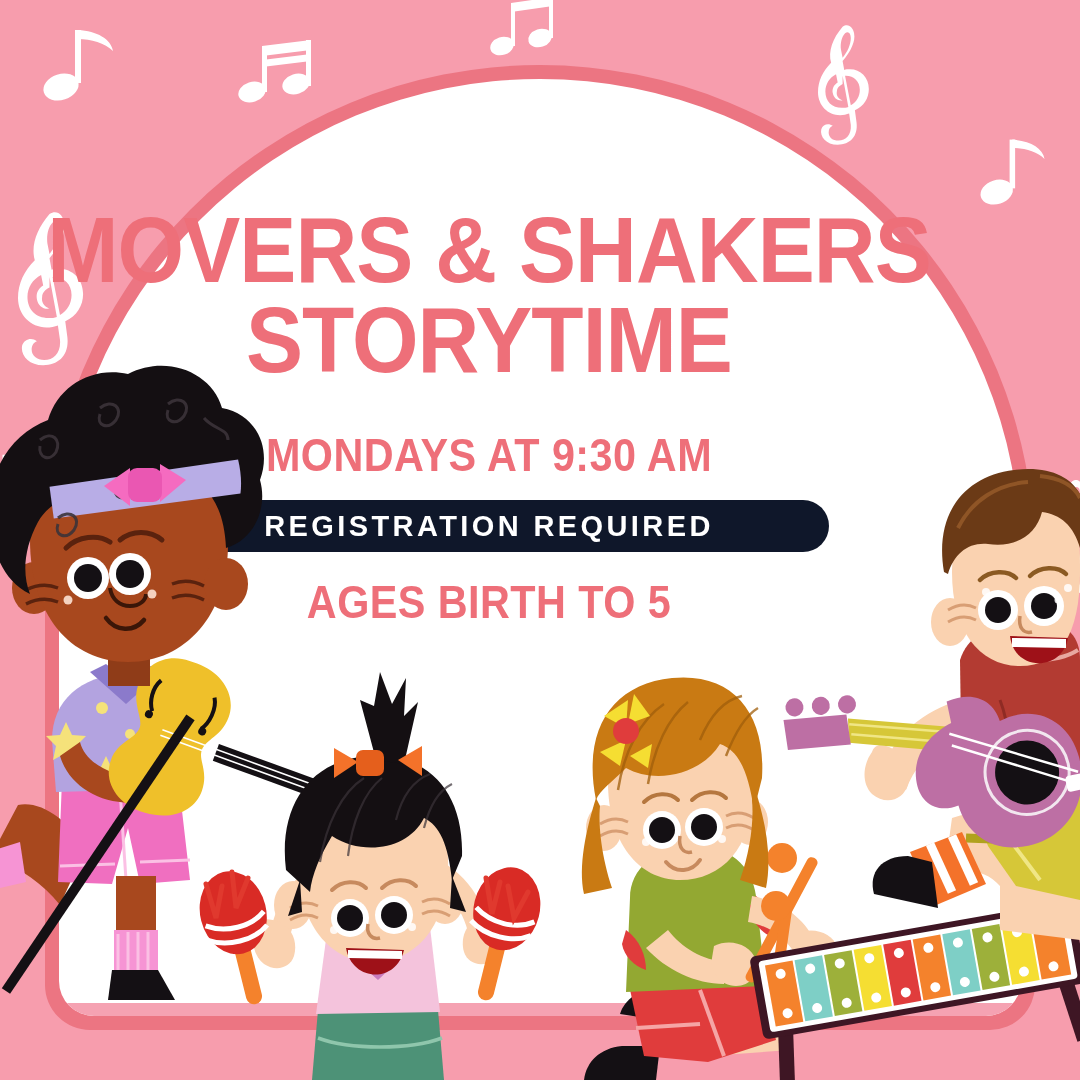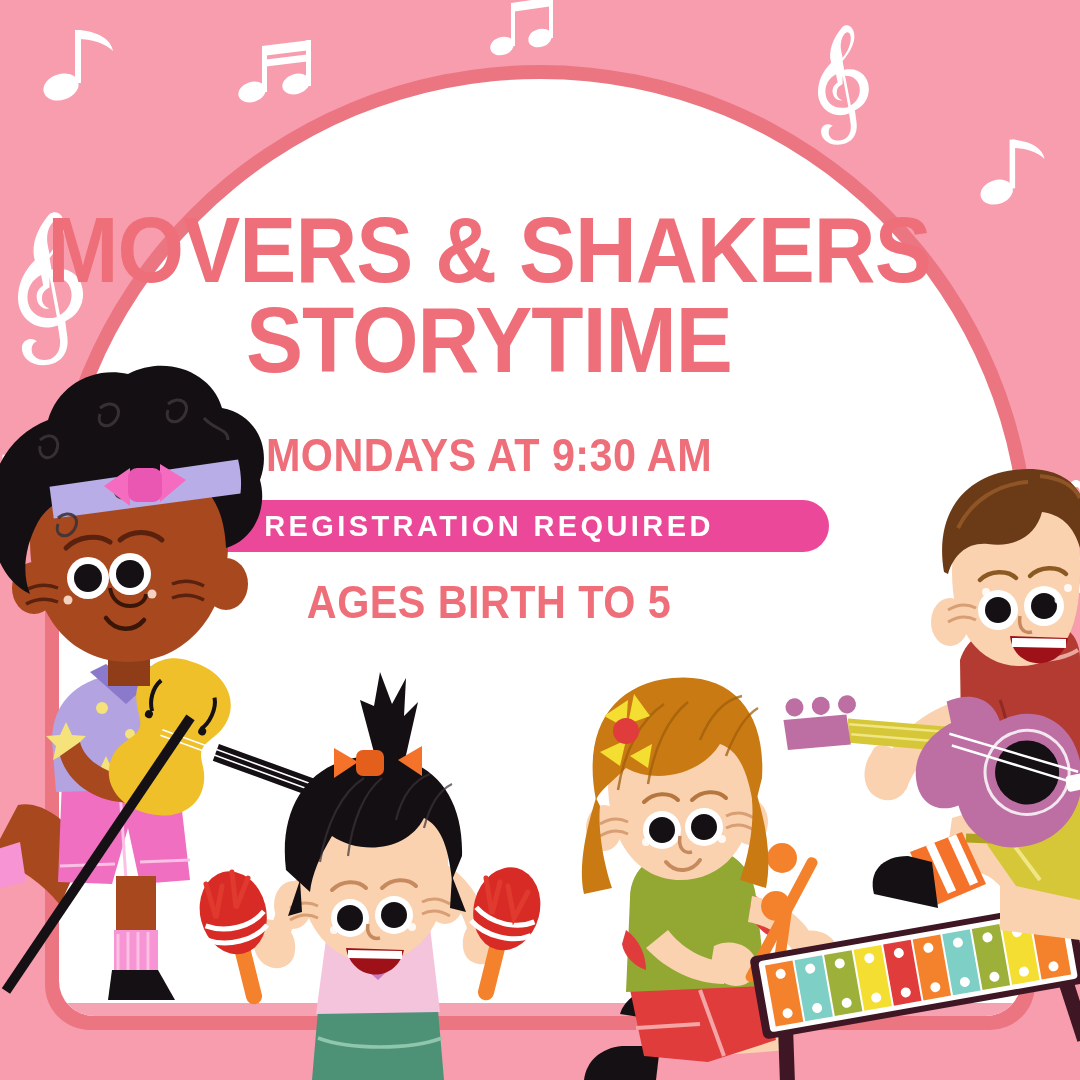--- a/index.html
+++ b/index.html
@@ -42,21 +42,21 @@
     font-weight:700;
     font-size:47px;
     letter-spacing:0.5px;
     transform:scaleX(0.88);
     text-transform:uppercase;
   }
   #line-time { margin-top:42px; }
   #line-ages { margin-top:22px; }
   .pillwrap { margin-top:18px; display:flex; justify-content:center; }
   .pill {
-    background:#ec4899;
+    background:#0f172a;
     color:#FFFFFF;
     border-radius:30px;
     width:680px;
     height:52px;
     display:flex; align-items:center; justify-content:center;
     font-weight:700;
     font-size:29px;
     letter-spacing:3.4px;
     text-transform:uppercase;
   }

